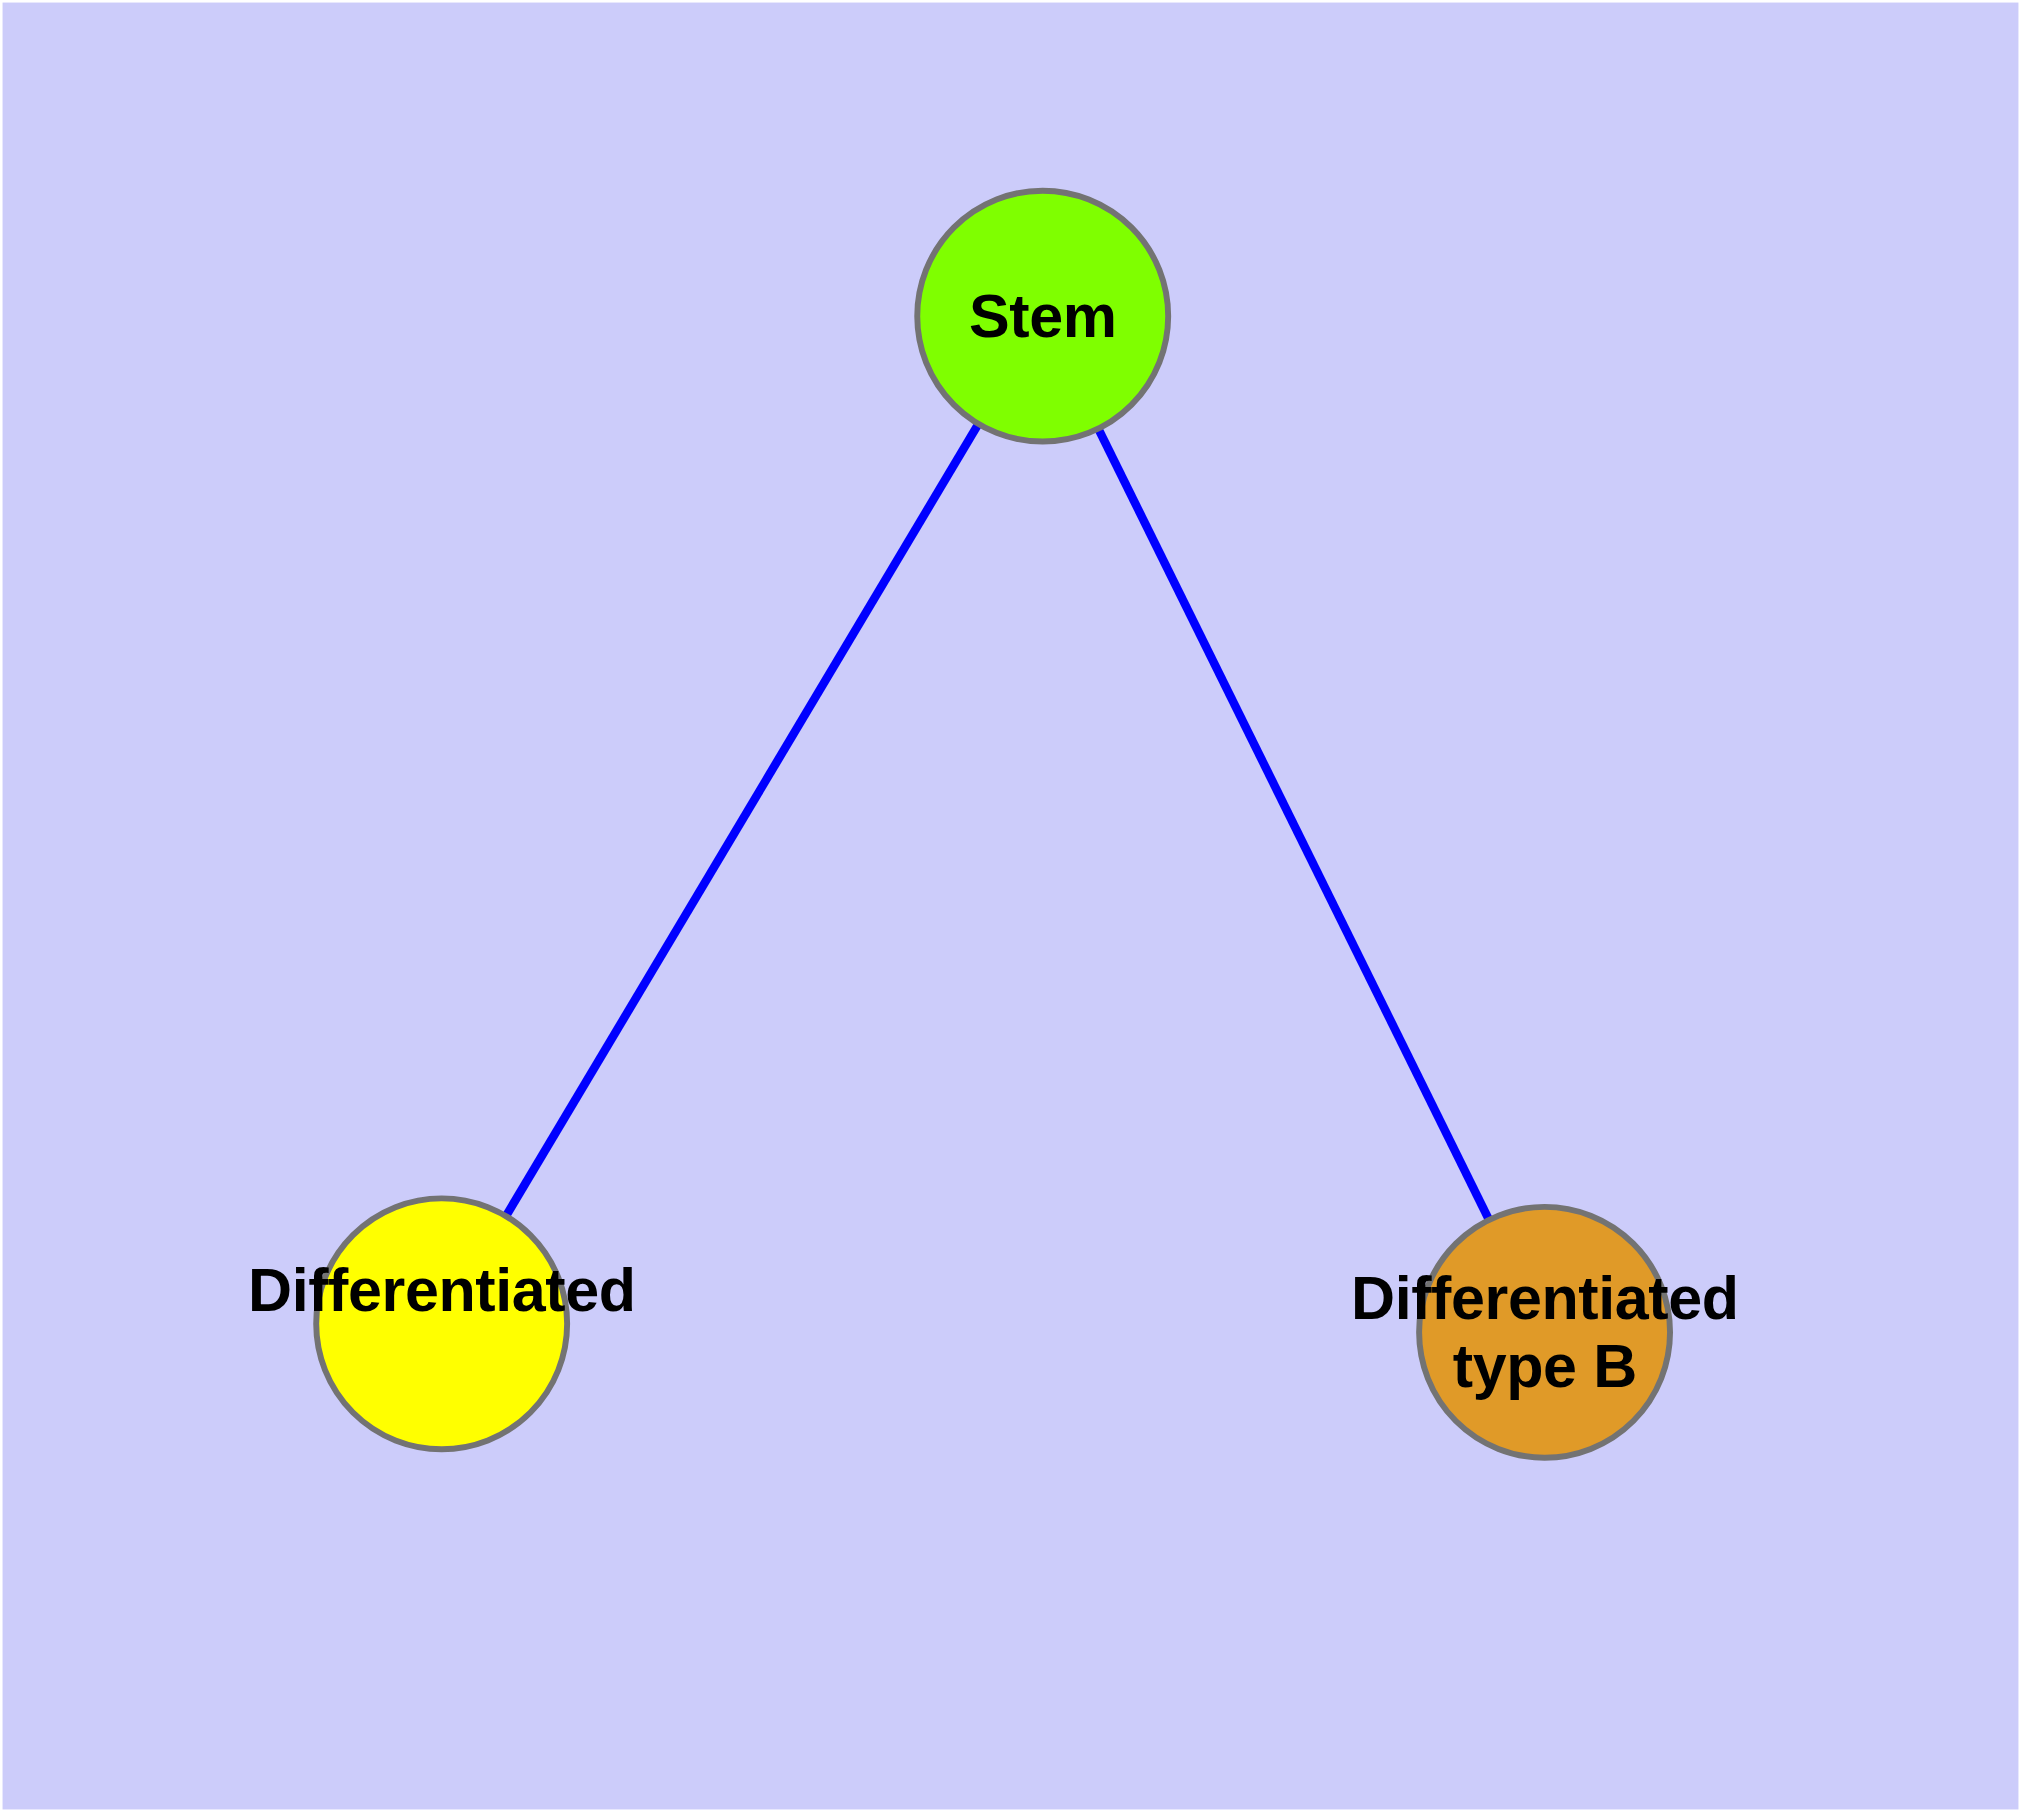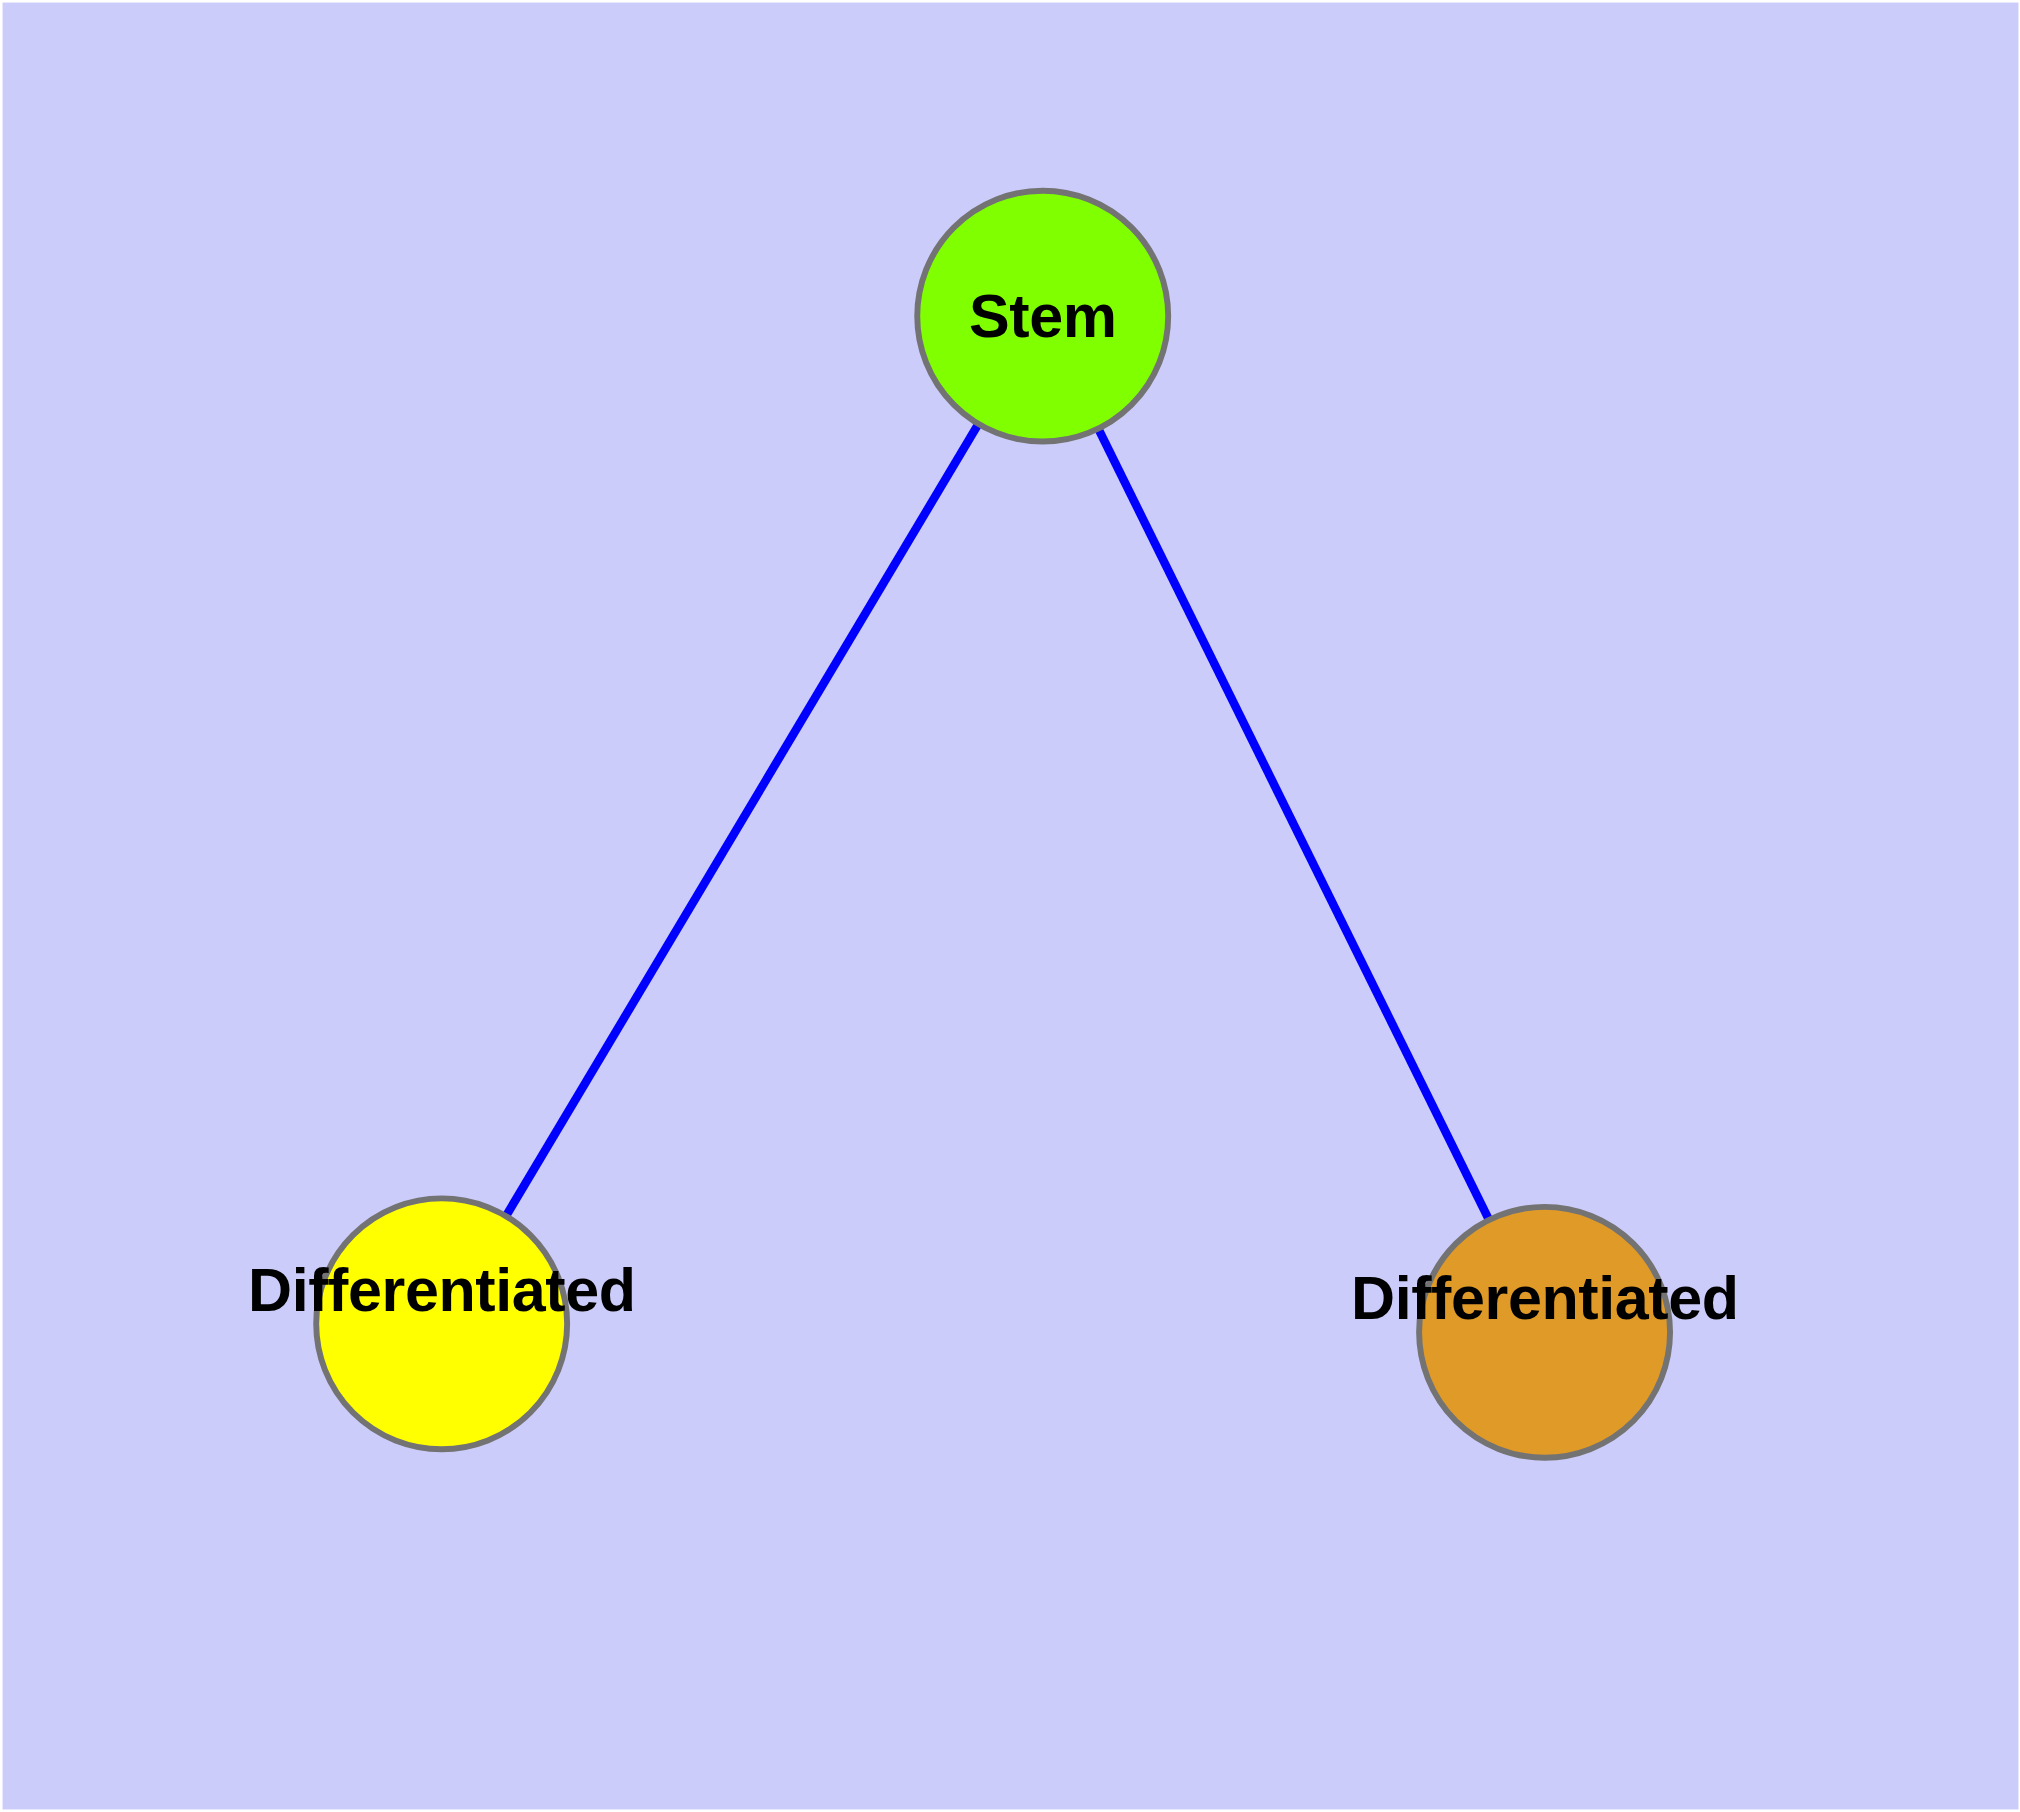--- a/index.html
+++ b/index.html
@@ -57,16 +57,16 @@
     <g id="nodes-layer">
         <circle cx="1230" cy="373" r="148" fill="#7fff00" stroke="#737373" stroke-width="7"></circle>
         <circle cx="521" cy="1562" r="148" fill="#ffff00" stroke="#737373" stroke-width="7"></circle>
         <circle cx="1822" cy="1572" r="148" fill="#e09a28" stroke="#737373" stroke-width="7"></circle>
       </g>
   </svg>
 
   <div id="labels-layer">
       <div class="node-label" style="font-size: 61px; color: rgb(0, 0, 0); left: 969px; top: 282px;"><div>Stem</div></div>
       <div class="node-label" style="font-size: 61px; color: rgb(0, 0, 0); left: 248px; top: 1256px;"><div>Differentiated</div></div>
-      <div class="node-label" style="font-size: 61px; color: rgb(0, 0, 0); left: 1351px; top: 1264px;"><div>Differentiated</div></div>
+      <div class="node-label" style="font-size: 61px; color: rgb(0, 0, 0); left: 1351px; top: 1264px;"><div>Differentiated</div><div>type B</div></div>
     </div>
 </div>
 
 
 </body></html>

